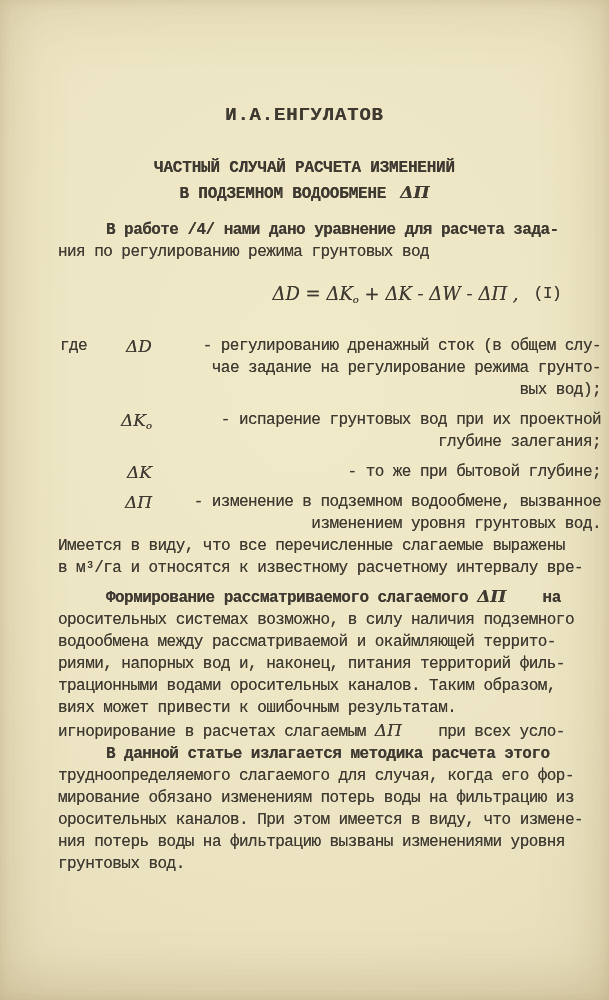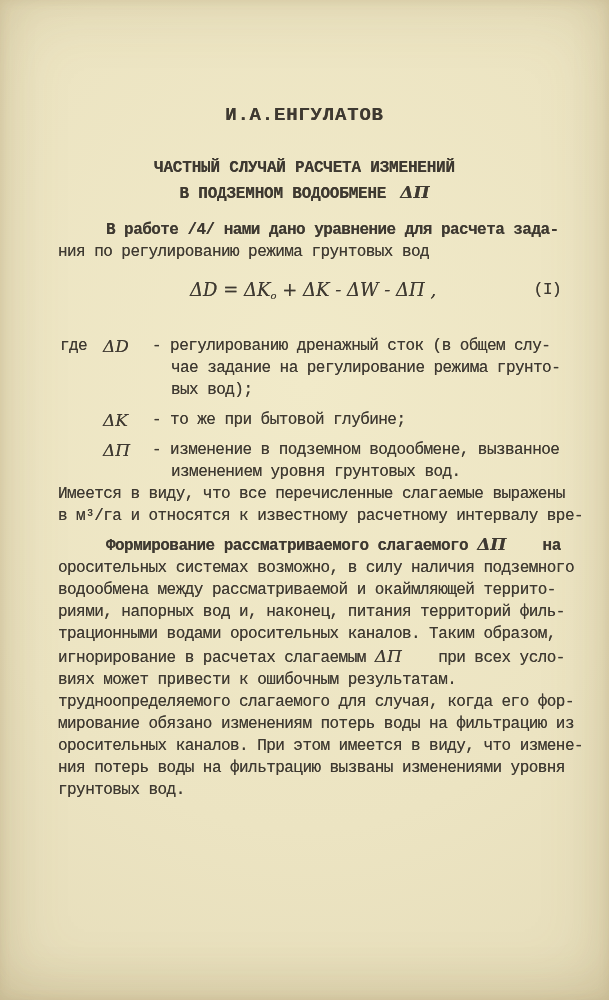--- a/index.html
+++ b/index.html
@@ -42,25 +42,25 @@
   .indent { text-indent: 48px; font-weight: bold; }
   .sym {
     font-family: "DejaVu Serif", serif;
     font-style: italic; letter-spacing: 0;
     font-size: 17px;
   }
   .sym sub { font-size: 10px; font-style: italic; vertical-align: -3px; }
   .title .sym { margin-left: 14px; font-weight: 600; }
   .formula-row {
     position: relative; margin: 14px 0 24px 0;
-    padding-left: 132px; height: 34px; line-height: 26px;
+    padding-left: 132px; height: 34px; line-height: 34px; text-align: center;
   }
   .formula { font-size: 18px; }
   .eq-no { position: absolute; right: 40px; top: 0; font-size: 16px; }
-  .deflist { position: relative; margin: 0; }
+  .deflist { position: relative; margin: 0; text-align: right; }
   .where { position: absolute; left: 2px; top: 0; }
   .def-row { display: flex; padding-left: 45px; margin-top: 8px; }
   .def-sym { width: 49px; flex: none; line-height: 22px; }
   .def-text { flex: 1; }
   .cont { padding-left: 19px; }
   .para3 { margin-top: 6px; }
 </style>
 </head>
 <body>
 
@@ -88,20 +88,27 @@
 
       <div class="def-row">
         <span class="def-sym sym">ΔD</span>
         <div class="def-text">
           <p class="line">- регулированию дренажный сток (в общем слу-</p>
           <p class="line cont">чае задание на регулирование режима грунто-</p>
           <p class="line cont">вых вод);</p>
         </div>
       </div>
 
+      <div class="def-row">
+        <span class="def-sym sym"><span>ΔK</span><sub>o</sub></span>
+        <div class="def-text">
+          <p class="line">- испарение грунтовых вод при их проектной</p>
+          <p class="line cont">глубине залегания;</p>
+        </div>
+      </div>
 
       <div class="def-row">
         <span class="def-sym sym">ΔK</span>
         <div class="def-text">
           <p class="line">- то же при бытовой глубине;</p>
         </div>
       </div>
 
 
       <div class="def-row">
@@ -115,24 +122,25 @@
 
     <p class="line">Имеется в виду, что все перечисленные слагаемые выражены</p>
     <p class="line">в м³/га и относятся к известному расчетному интервалу вре-</p>
 
     <div class="para3">
       <p class="line indent"><span>Формирование рассматриваемого слагаемого </span><span class="sym">ΔП</span><span>    на</span></p>
       <p class="line">оросительных системах возможно, в силу наличия подземного</p>
       <p class="line">водообмена между рассматриваемой и окаймляющей террито-</p>
       <p class="line">риями, напорных вод и, наконец, питания территорий филь-</p>
       <p class="line">трационными водами оросительных каналов. Таким образом,</p>
+      <p class="line">виях может привести к ошибочным результатам.</p>
       <p class="line"><span>игнорирование в расчетах слагаемым </span><span class="sym">ΔП</span><span>    при всех усло-</span></p>
-      <p class="line">виях может привести к ошибочным результатам.</p>
     </div>
 
+    <p class="line indent">В данной статье излагается методика расчета этого</p>
     <p class="line">трудноопределяемого слагаемого для случая, когда его фор-</p>
     <p class="line">мирование обязано изменениям потерь воды на фильтрацию из</p>
     <p class="line">оросительных каналов. При этом имеется в виду, что измене-</p>
     <p class="line">ния потерь воды на фильтрацию вызваны изменениями уровня</p>
     <p class="line">грунтовых вод.</p>
 
   </div>
 </div>
 
 </body></html>

